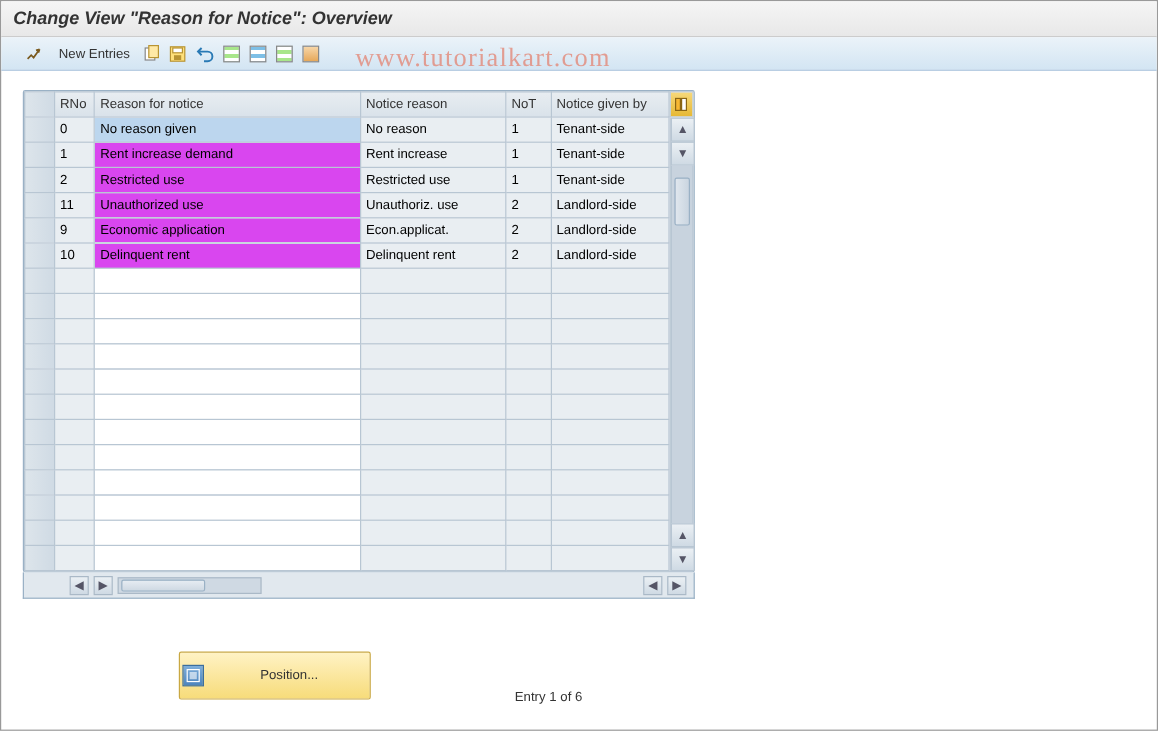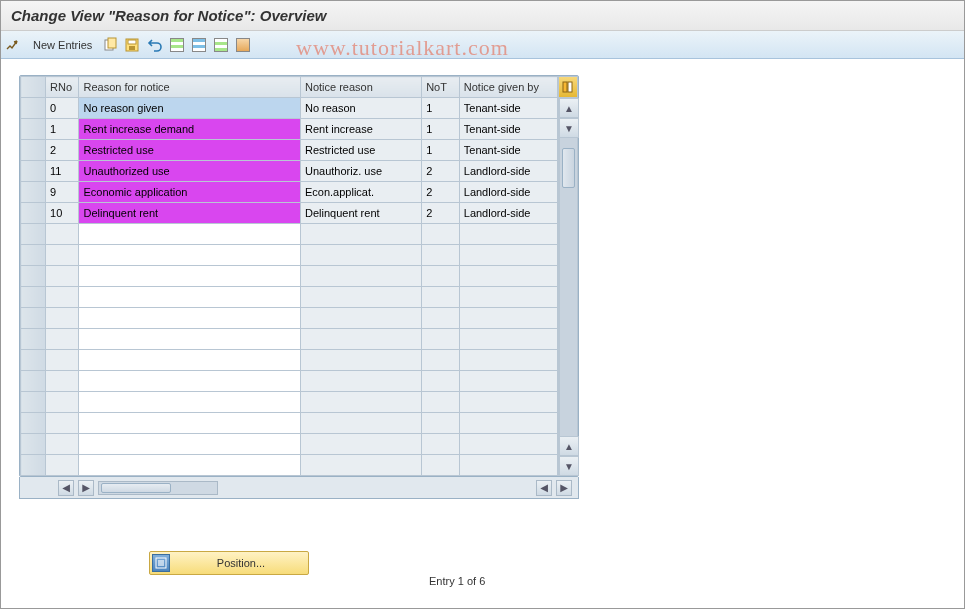--- a/index.html
+++ b/index.html
@@ -17,21 +17,21 @@
       border-bottom: 1px solid #ccc;
       padding: 6px 10px;
       font-size: 15px;
       font-weight: bold;
       font-style: italic;
       color: #333;
     }
     .toolbar {
       background: linear-gradient(to bottom, #ebf3f9, #d3e5f3);
       border-bottom: 1px solid #a8c3dc;
-      padding: 4px 4px;
+      padding: 4px 20px;
       display: flex;
       align-items: center;
       gap: 4px;
       height: 28px;
     }
     .toolbar-icon {
       width: 18px;
       height: 18px;
       display: flex;
       align-items: center;
@@ -165,21 +165,21 @@
       padding-left: 130px;
     }
     .position-btn {
       display:flex; align-items:center;
       background: linear-gradient(to bottom,#fff2c4,#f7dc7a);
       border:1px solid #c9a843;
       border-radius:2px;
       padding: 1px 2px;
       cursor:pointer;
       width: 160px;
-      height: 24px;
+      height: 40px;
     }
     .position-btn .icon {
       width:18px; height:18px; background:linear-gradient(to bottom,#7faeda,#4d85be);
       border:1px solid #3b6e9e; margin-right:6px; display:flex;align-items:center;justify-content:center;
     }
     .position-btn .icon svg { width:12px; height:12px;}
     .position-btn .label { flex:1; text-align:center; font-size:11px; color:#333; }
     .entry-status { font-size:11px; color:#333;margin-top:36px; }
   </style>
 </head>

